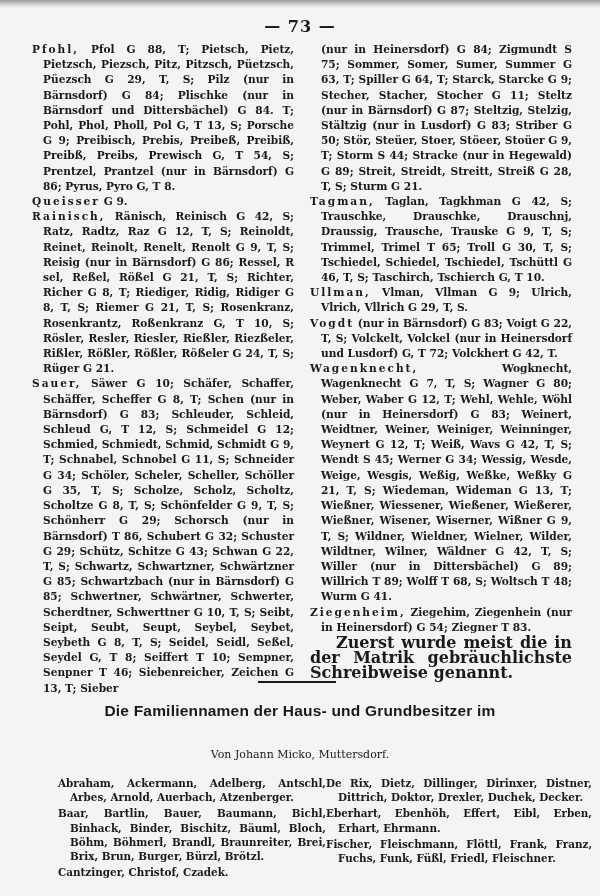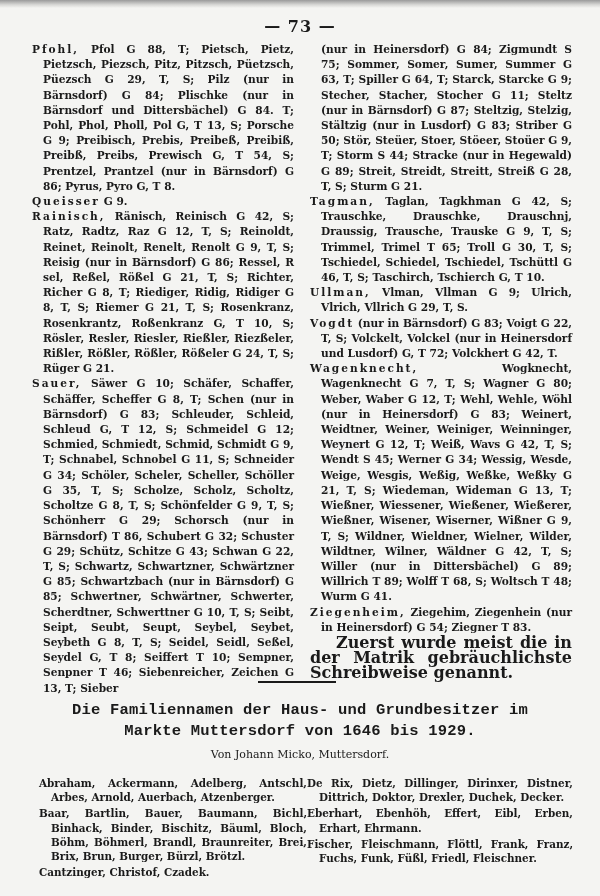--- a/index.html
+++ b/index.html
@@ -34,30 +34,30 @@
       font-size: 16px; line-height: 15.2px; text-align: justify;
       text-indent: 26px; margin: 0; font-weight: bold;
     }
     .divider {
       position: absolute; top: 681px; left: 258px; width: 78px; height: 2px;
       background: #1a1a1a;
     }
     .article-title {
       position: absolute; top: 700px; left: 20px; width: 560px; text-align: center;
       font-size: 15.5px; line-height: 21px; font-weight: bold;
-      font-family: Liberation Mono, monospace;
+      font-family: Liberation Sans, sans-serif;
       letter-spacing: 0.2px;
     }
     .article-author {
       position: absolute; top: 748px; left: 0; width: 600px; text-align: center;
       font-size: 11px; font-weight: normal;
     }
     .namelist {
       position: absolute; top: 776px; left: 20px; width: 572px;
-      display: flex; justify-content: center;
+      display: flex; justify-content: flex-end;
     }
     .namelist .col { width: 268px; }
     .group {
       font-size: 10.4px; line-height: 14.2px; text-align: justify;
       padding-left: 12px; text-indent: -12px; margin: 0 0 2px 0; font-weight: bold;
     }
     .namelist .col.right { width: 266px; }
   </style>
 </head>
 <body>
@@ -81,21 +81,20 @@
     <p class="entry"><span class="lead">Wagenknecht,</span><span> Wogknecht, Wagenknecht G 7, T, S; Wagner G 80; Weber, Waber G 12, T; Wehl, Wehle, Wöhl (nur in Heinersdorf) G 83; Weinert, Weidtner, Weiner, Weiniger, Weinninger, Weynert G 12, T; Weiß, Wavs G 42, T, S; Wendt S 45; Werner G 34; Wessig, Wesde, Weige, Wesgis, Weßig, Weßke, Weßky G 21, T, S; Wiedeman, Wideman G 13, T; Wießner, Wiessener, Wießener, Wießerer, Wießner, Wisener, Wiserner, Wißner G 9, T, S; Wildner, Wieldner, Wielner, Wilder, Wildtner, Wilner, Wäldner G 42, T, S; Willer (nur in Dittersbächel) G 89; Willrich T 89; Wolff T 68, S; Woltsch T 48; Wurm G 41.</span></p>
     <p class="entry"><span class="lead">Ziegenheim,</span><span> Ziegehim, Ziegenhein (nur in Heinersdorf) G 54; Ziegner T 83.</span></p>
     <p class="note">Zuerst wurde meist die in der Matrik gebräuchlichste Schreibweise genannt.</p>
   </div>
 </div>
 
 <div class="divider"></div>
 
 <div class="article-title">
   <div>Die Familiennamen der Haus- und Grundbesitzer im</div>
-  <div>Markte Muttersdorf von 1646 bis 1929.</div>
 </div>
 <div class="article-author">Von Johann Micko, Muttersdorf.</div>
 
 <div class="namelist">
   <div class="col">
     <p class="group">Abraham, Ackermann, Adelberg, Antschl, Arbes, Arnold, Auerbach, Atzenberger.</p>
     <p class="group">Baar, Bartlin, Bauer, Baumann, Bichl, Binhack, Binder, Bischitz, Bäuml, Bloch, Böhm, Böhmerl, Brandl, Braunreiter, Brei, Brix, Brun, Burger, Bürzl, Brötzl.</p>
     <p class="group">Cantzinger, Christof, Czadek.</p>
   </div>
   <div class="col right">

